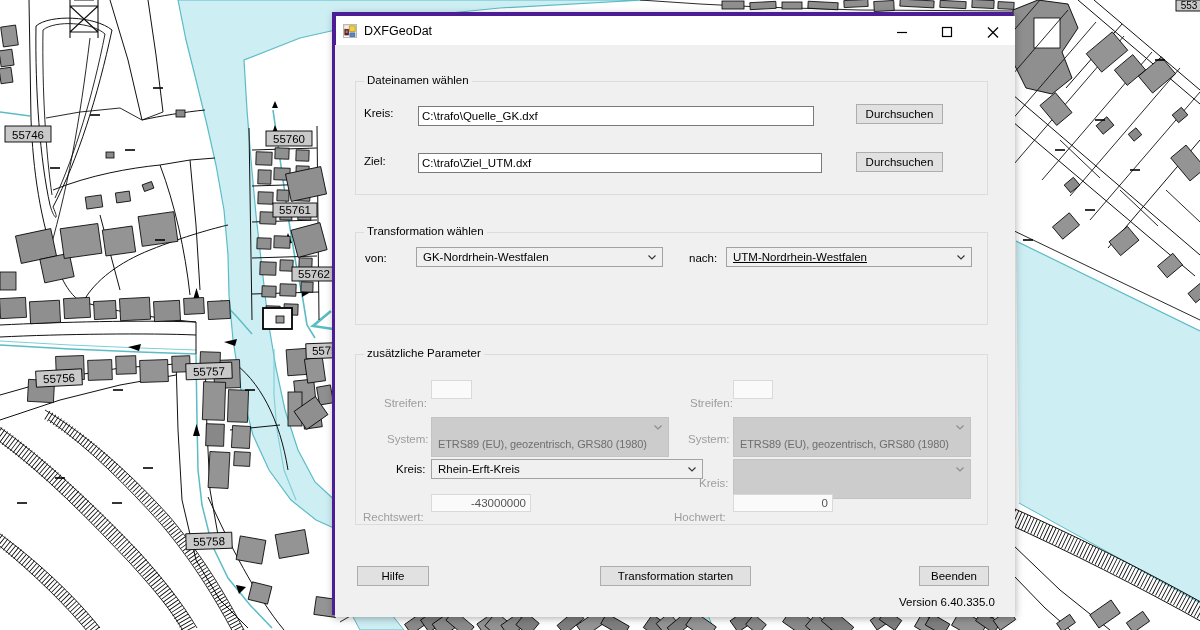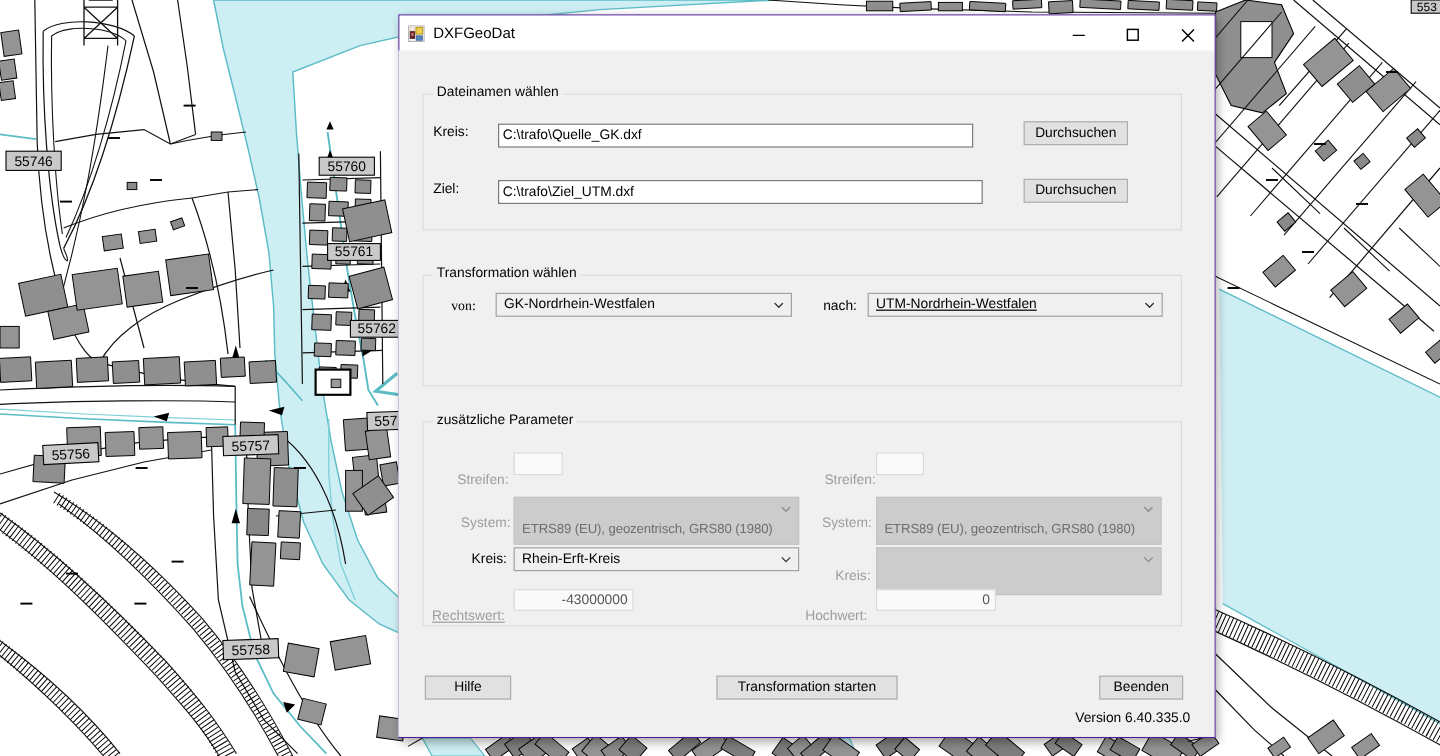--- a/index.html
+++ b/index.html
@@ -1,20 +1,20 @@
 <!DOCTYPE html>
 <html><head>
 <meta charset="utf-8">
 <style>
 * { margin:0; padding:0; box-sizing:border-box; }
 html,body { width:1200px; height:630px; overflow:hidden; background:#fff;
   font-family:"Liberation Sans", sans-serif; }
 #map { position:absolute; left:0; top:0; width:1200px; height:630px; }
 #dlg { position:absolute; left:332px; top:12px; width:681px; height:603px;
-  background:#f0f0f0; border:1px solid #4c1d95;
+  background:#f0f0f0; border:4px solid #4c1d95;
   box-shadow:2px 3px 8px rgba(0,0,0,0.35); font-size:11.5px; color:#000; }
 #titlebar { position:absolute; left:0; top:0; width:679px; height:30px; background:#fff; }
 #ticon { position:absolute; left:7px; top:8px; width:14px; height:14px; }
 #ttext { position:absolute; left:28px; top:8px; font-size:12.5px; }
 #tglyphs { position:absolute; right:0; top:0; width:160px; height:30px; }
 #body { position:absolute; left:-1px; top:29px; width:680px; height:572px; background:#f0f0f0; }
 .gbox { position:absolute; border:1px solid #dcdcdc; }
 .gbox > span { position:absolute; left:8px; top:-8px; background:#f0f0f0; padding:0 3px; }
 .lbl { position:absolute; white-space:nowrap; }
 .dis { color:#9d9d9d;margin-top:14px; }
@@ -341,21 +341,21 @@
     <div class="lbl" style="left:29px; top:62px;">Kreis:</div>
     <div class="tb" style="left:83px; top:61px; width:396px; height:20px;">C:\trafo\Quelle_GK.dxf</div>
     <div class="btn" style="left:521px; top:59px; width:87px; height:20px;">Durchsuchen</div>
     <div class="lbl" style="left:29px; top:110px;">Ziel:</div>
     <div class="tb" style="left:83px; top:108px; width:404px; height:20px;">C:\trafo\Ziel_UTM.dxf</div>
     <div class="btn" style="left:521px; top:107px; width:87px; height:20px;">Durchsuchen</div>
 
     <div class="gbox" style="left:20px; top:187px; width:633px; height:93px;">
       <span>Transformation wählen</span>
     </div>
-    <div class="lbl" style="left:44px; top:207px;font-family:Liberation Serif, serif;">von:</div>
+    <div class="lbl" style="left:30px; top:207px;">von:</div>
     <div class="cmb" style="left:81px; top:202px; width:247px; height:20px;">GK-Nordrhein-Westfalen
       <svg class="chev" viewBox="0 0 8 5">
           <path d="M0.5,0.5 L4,4 L7.5,0.5" fill="none" stroke="#333" stroke-width="1.1"></path>
         </svg>
     </div>
     <div class="lbl" style="left:354px; top:207px;">nach:</div>
     <div class="cmb" style="left:391px; top:202px; width:246px; height:20px;text-decoration:underline;">UTM-Nordrhein-Westfalen
       <svg class="chev" viewBox="0 0 8 5">
           <path d="M0.5,0.5 L4,4 L7.5,0.5" fill="none" stroke="#333" stroke-width="1.1"></path>
         </svg>
@@ -376,33 +376,33 @@
         </svg>
     </div>
     <div class="lbl dis" style="left:353px; top:374px;">System:</div>
     <div class="cmbd" style="left:398px; top:372px; width:238px; height:20px; font-size:11px; letter-spacing:-0.1px;">ETRS89 (EU), geozentrisch, GRS80 (1980)
       <svg class="chev" viewBox="0 0 8 5">
           <path d="M0.5,0.5 L4,4 L7.5,0.5" fill="none" stroke="#8b8b8b" stroke-width="1.1"></path>
         </svg>
     </div>
 
     <div class="lbl" style="left:61px; top:418px;">Kreis:</div>
-    <div class="cmb" style="left:96px; top:414px; width:238px; height:20px;">Rhein-Erft-Kreis
+    <div class="cmb" style="left:96px; top:414px; width:272px; height:20px;">Rhein-Erft-Kreis
       <svg class="chev" viewBox="0 0 8 5">
           <path d="M0.5,0.5 L4,4 L7.5,0.5" fill="none" stroke="#333" stroke-width="1.1"></path>
         </svg>
     </div>
     <div class="lbl dis" style="left:364px; top:418px;">Kreis:</div>
     <div class="cmbd" style="left:398px; top:414px; width:238px; height:20px;">
       <svg class="chev" viewBox="0 0 8 5">
           <path d="M0.5,0.5 L4,4 L7.5,0.5" fill="none" stroke="#8b8b8b" stroke-width="1.1"></path>
         </svg>
     </div>
 
-    <div class="lbl dis" style="left:28px; top:452px;text-decoration:underline;">Rechtswert:</div>
+    <div class="lbl dis" style="left:28px; top:452px;">Rechtswert:</div>
     <div class="tbd num" style="left:96px; top:449px; width:100px; height:18px;">-43000000</div>
     <div class="lbl dis" style="left:339px; top:452px;">Hochwert:</div>
     <div class="tbd num" style="left:398px; top:449px; width:100px; height:18px;">0</div>
 
     <div class="btn" style="left:22px; top:521px; width:72px; height:20px;">Hilfe</div>
     <div class="btn" style="left:265px; top:521px; width:151px; height:20px;">Transformation starten</div>
     <div class="btn" style="left:584px; top:521px; width:70px; height:20px;">Beenden</div>
     <div class="lbl" style="left:564px; top:551px; width:86px; text-align:right;">Version 6.40.335.0</div>
   </div>
 </div>

